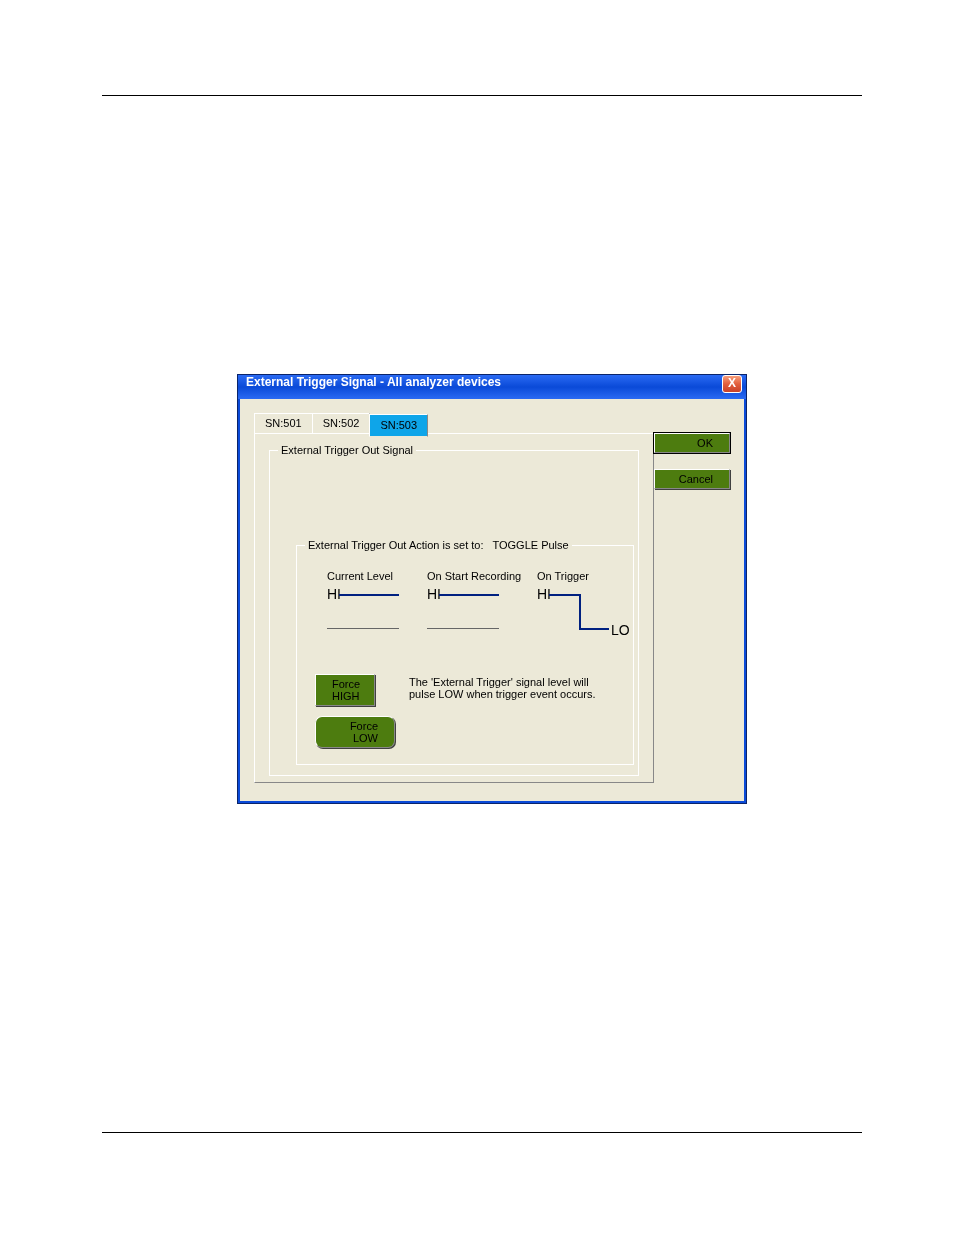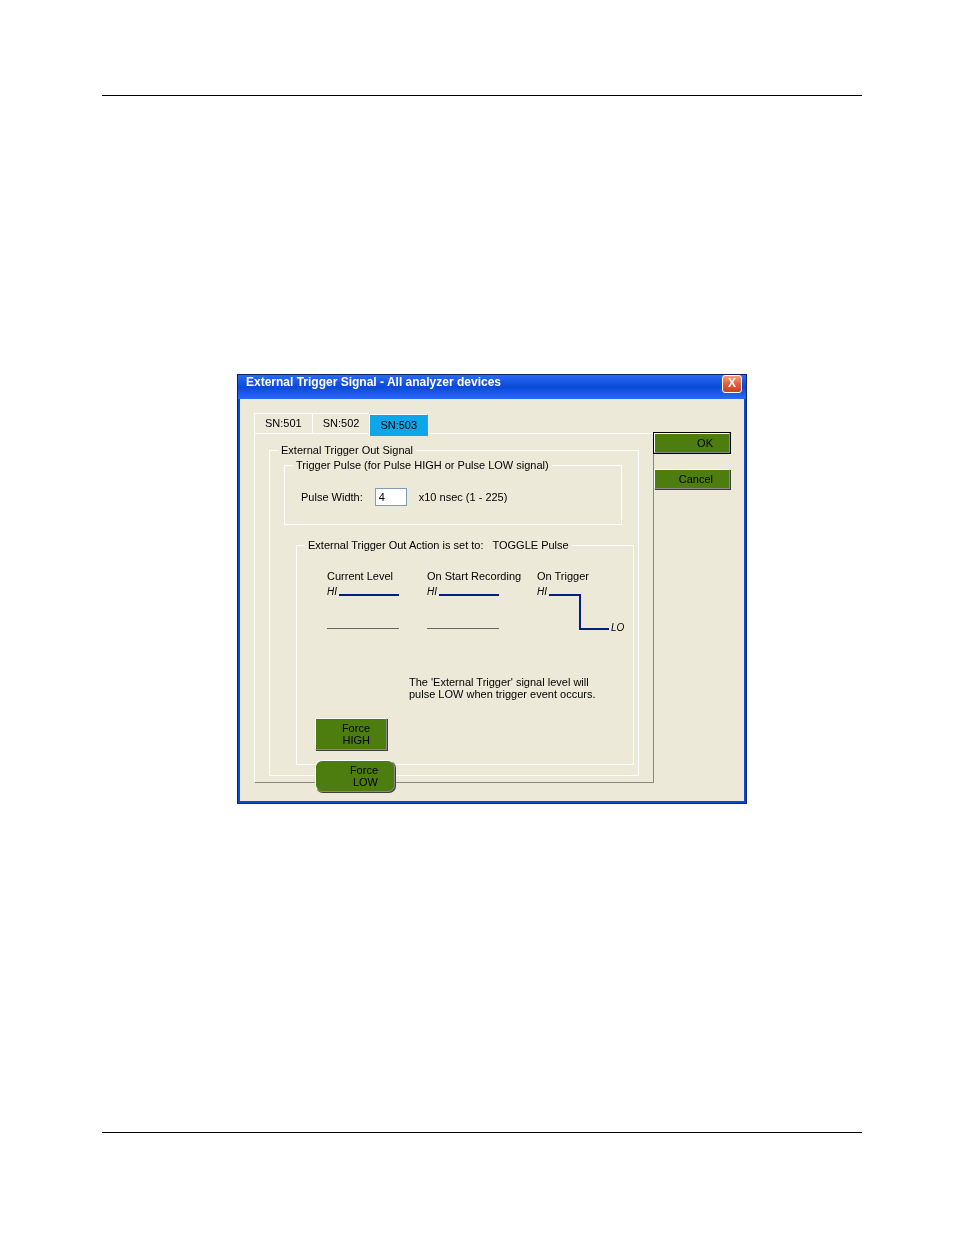--- a/index.html
+++ b/index.html
@@ -147,22 +147,21 @@
   .sig-hi {
     border-top: 2px solid #002080;
     height: 0;
   }
   .sig-lo {
     border-top: 1px solid #666;
     height: 0;
   }
   .sig-lbl {
     position: absolute;
-    font-size: 10px;
-    font-style: italic;
+    font-size: 14px;
   }
 </style>
 </head>
 <body>
 
 <div class="hr top"></div>
 <div class="hr bottom"></div>
 
 <div class="dialog">
   <div class="titlebar">
@@ -176,28 +175,20 @@
       <div class="tab inactive">SN:501</div>
       <div class="tab inactive">SN:502</div>
       <div class="tab active">SN:503</div>
     </div>
 
     <div class="tabpane">
 
       <div class="gb-outer" style="left:14px; top:16px; width:368px; height:324px;">
         <span class="gb-label">External Trigger Out Signal</span>
 
-        <div class="gb-outer" style="left:14px; top:14px; width:336px; height:58px;">
-          <span class="gb-label">Trigger Pulse (for Pulse HIGH or Pulse LOW signal)</span>
-          <div style="position:absolute; left:16px; top:22px; display:flex; align-items:center; gap:12px;">
-            <span>Pulse Width:</span>
-            <input class="txt" style="width: 32px;" value="4">
-            <span>x10 nsec (1 - 225)</span>
-          </div>
-        </div>
 
         <div class="gb-outer" style="left:26px; top:94px; width:336px; height:218px;">
           <span class="gb-label">
             <span>External Trigger Out Action is set to:</span>
             &nbsp;
             <span>TOGGLE Pulse</span>
           </span>
 
           <div style="position:absolute; left:30px; top:24px; width:290px; display:flex;">
             <span style="width:100px;">Current Level</span>
@@ -217,21 +208,21 @@
 
             <span class="sig-lbl" style="left:210px; top:0;">HI</span>
             <div class="sig-hi" style="position:absolute; left:222px; top:8px; width:30px;"></div>
             <div style="position:absolute; left:252px; top:8px; width:0; height:34px; border-left:2px solid #002080;"></div>
             <div class="sig-hi" style="position:absolute; left:252px; top:42px; width:30px;"></div>
             <span class="sig-lbl" style="left:284px; top:36px;">LO</span>
           </div>
 
           <div style="position:absolute; left:18px; top:128px; display:flex; align-items:flex-start; gap:14px;">
             <div style="display:flex; flex-direction:column; gap:10px;">
-              <div class="btn" style="width:72px;margin-top:44px;">Force HIGH</div>
+              <div class="btn" style="width:60px;">Force HIGH</div>
               <div class="btn" style="width:80px;border-radius:7px;">Force LOW</div>
             </div>
             <div style="width:200px; padding-top:2px;">The 'External Trigger' signal level will pulse LOW when trigger event occurs.</div>
           </div>
         </div>
       </div>
     </div>
 
     <div class="btn default" style="position:absolute; right:14px; top:34px; width:76px;">OK</div>
     <div class="btn" style="position:absolute; right:14px; top:70px; width:76px;">Cancel</div>

